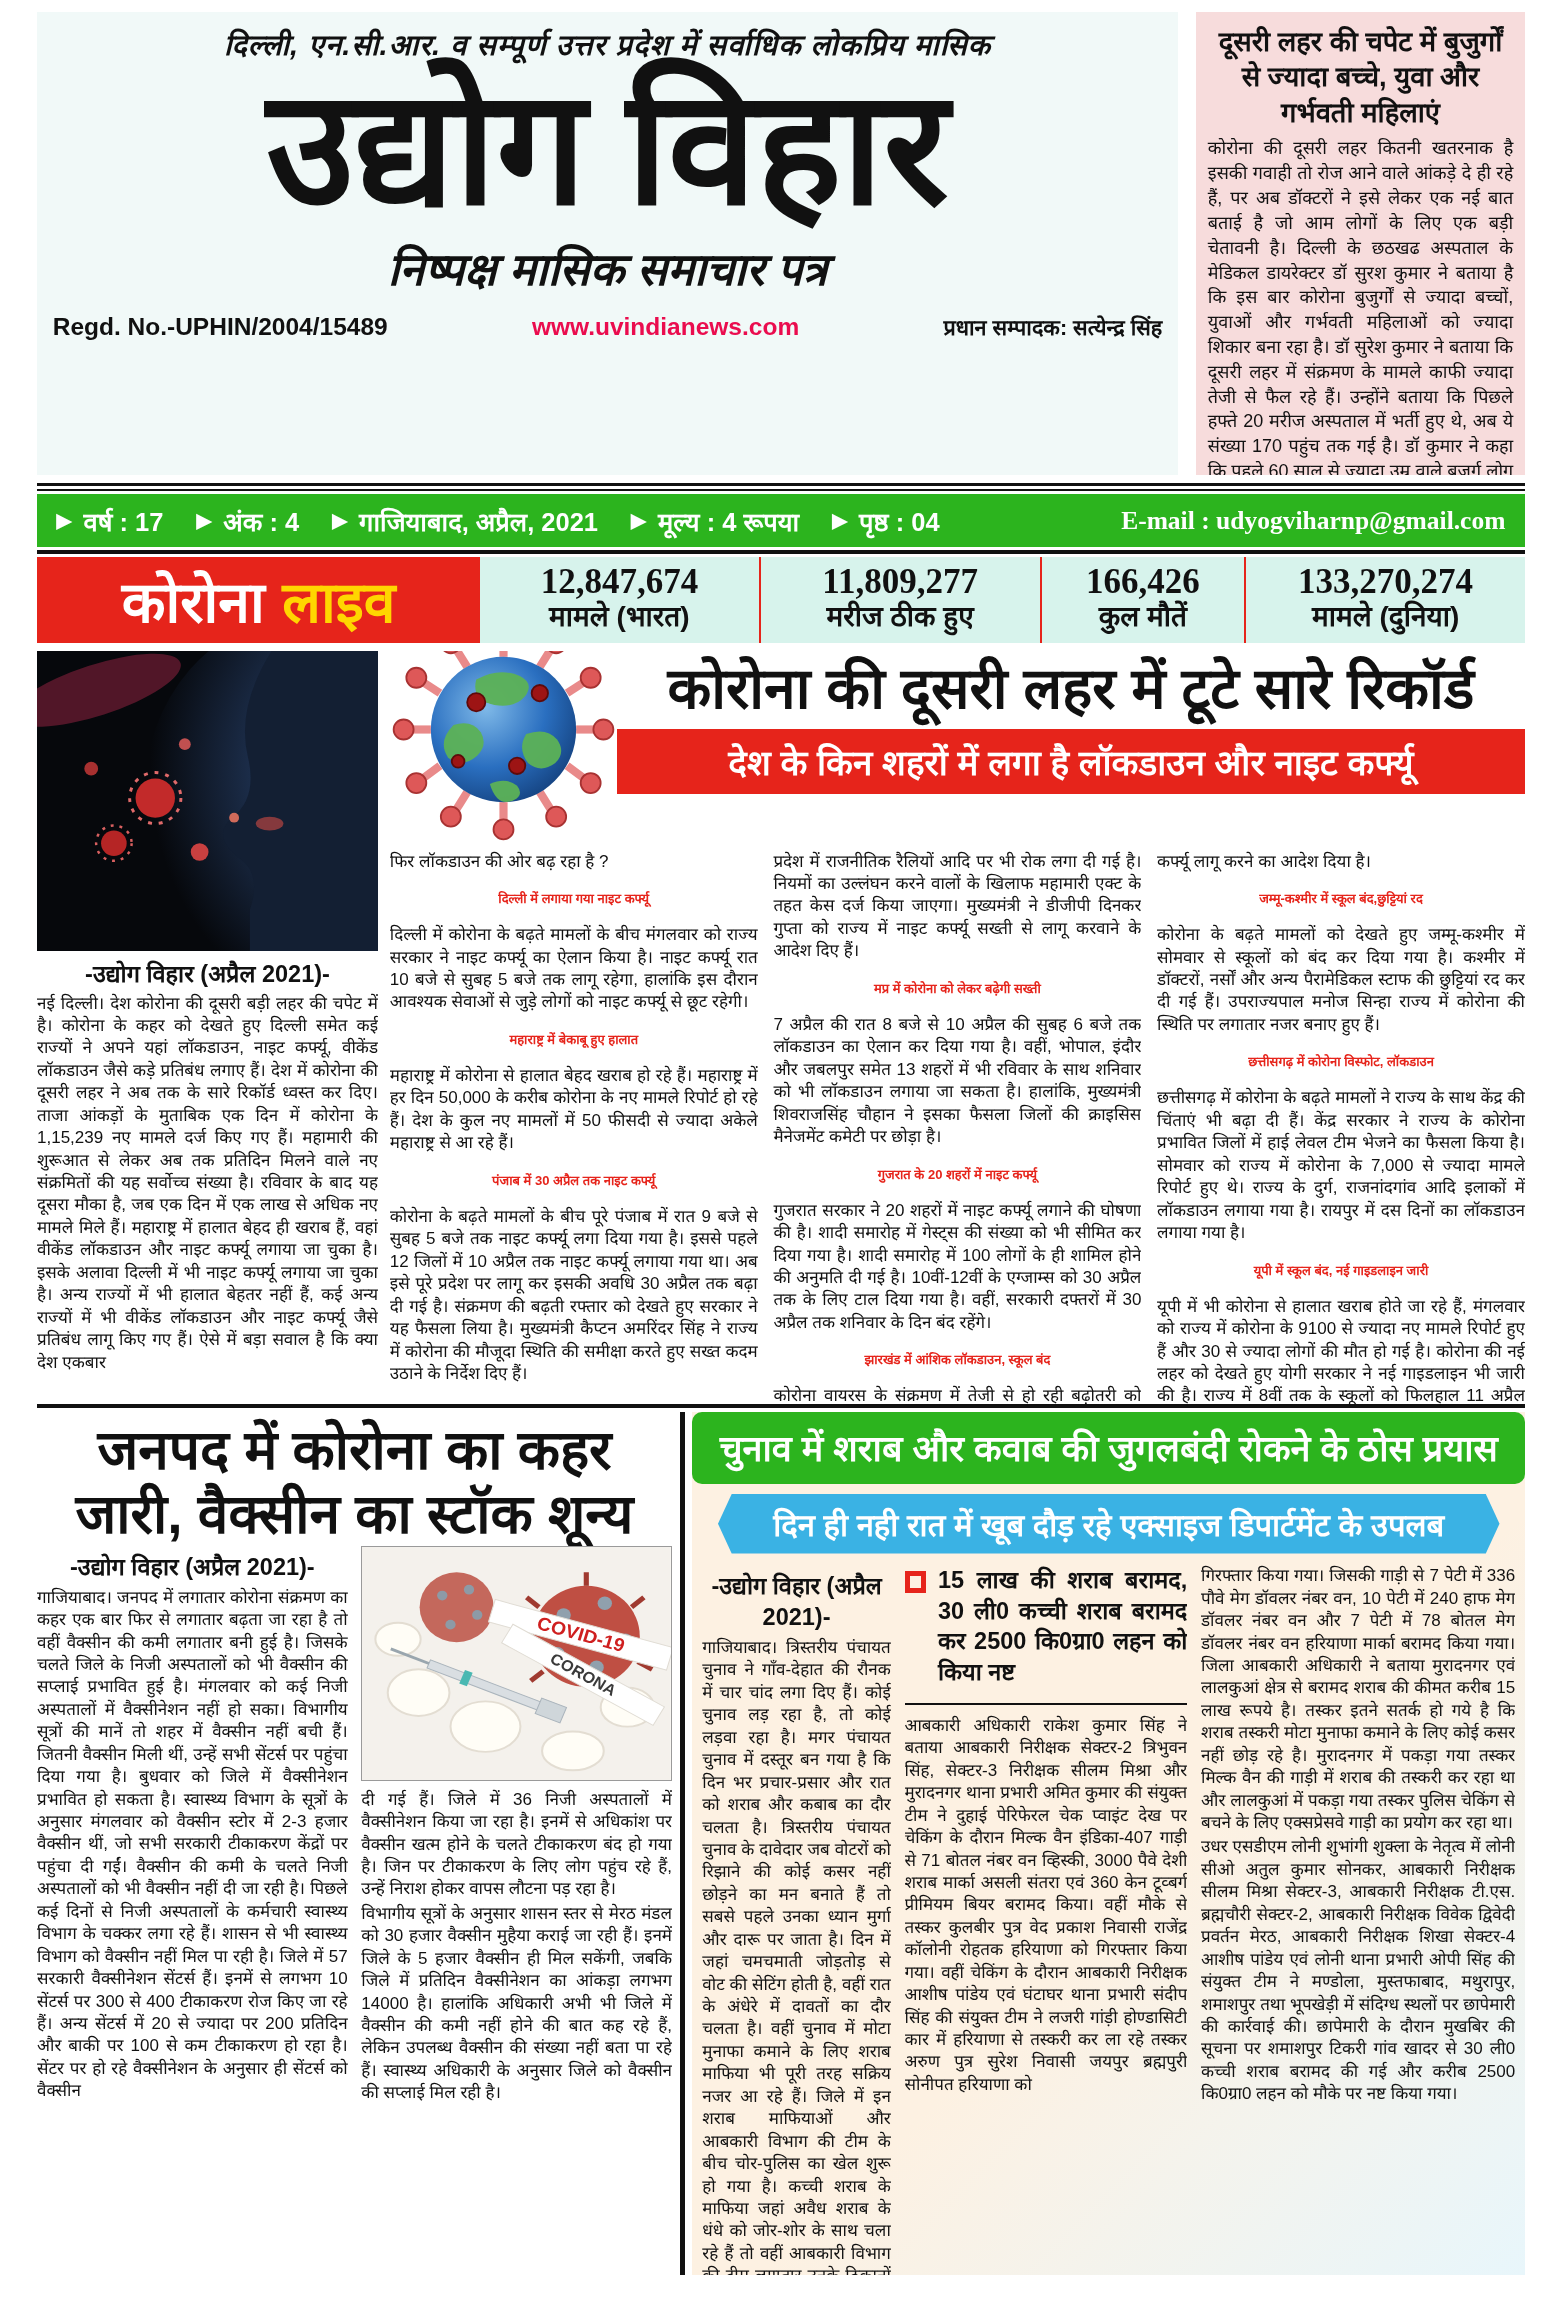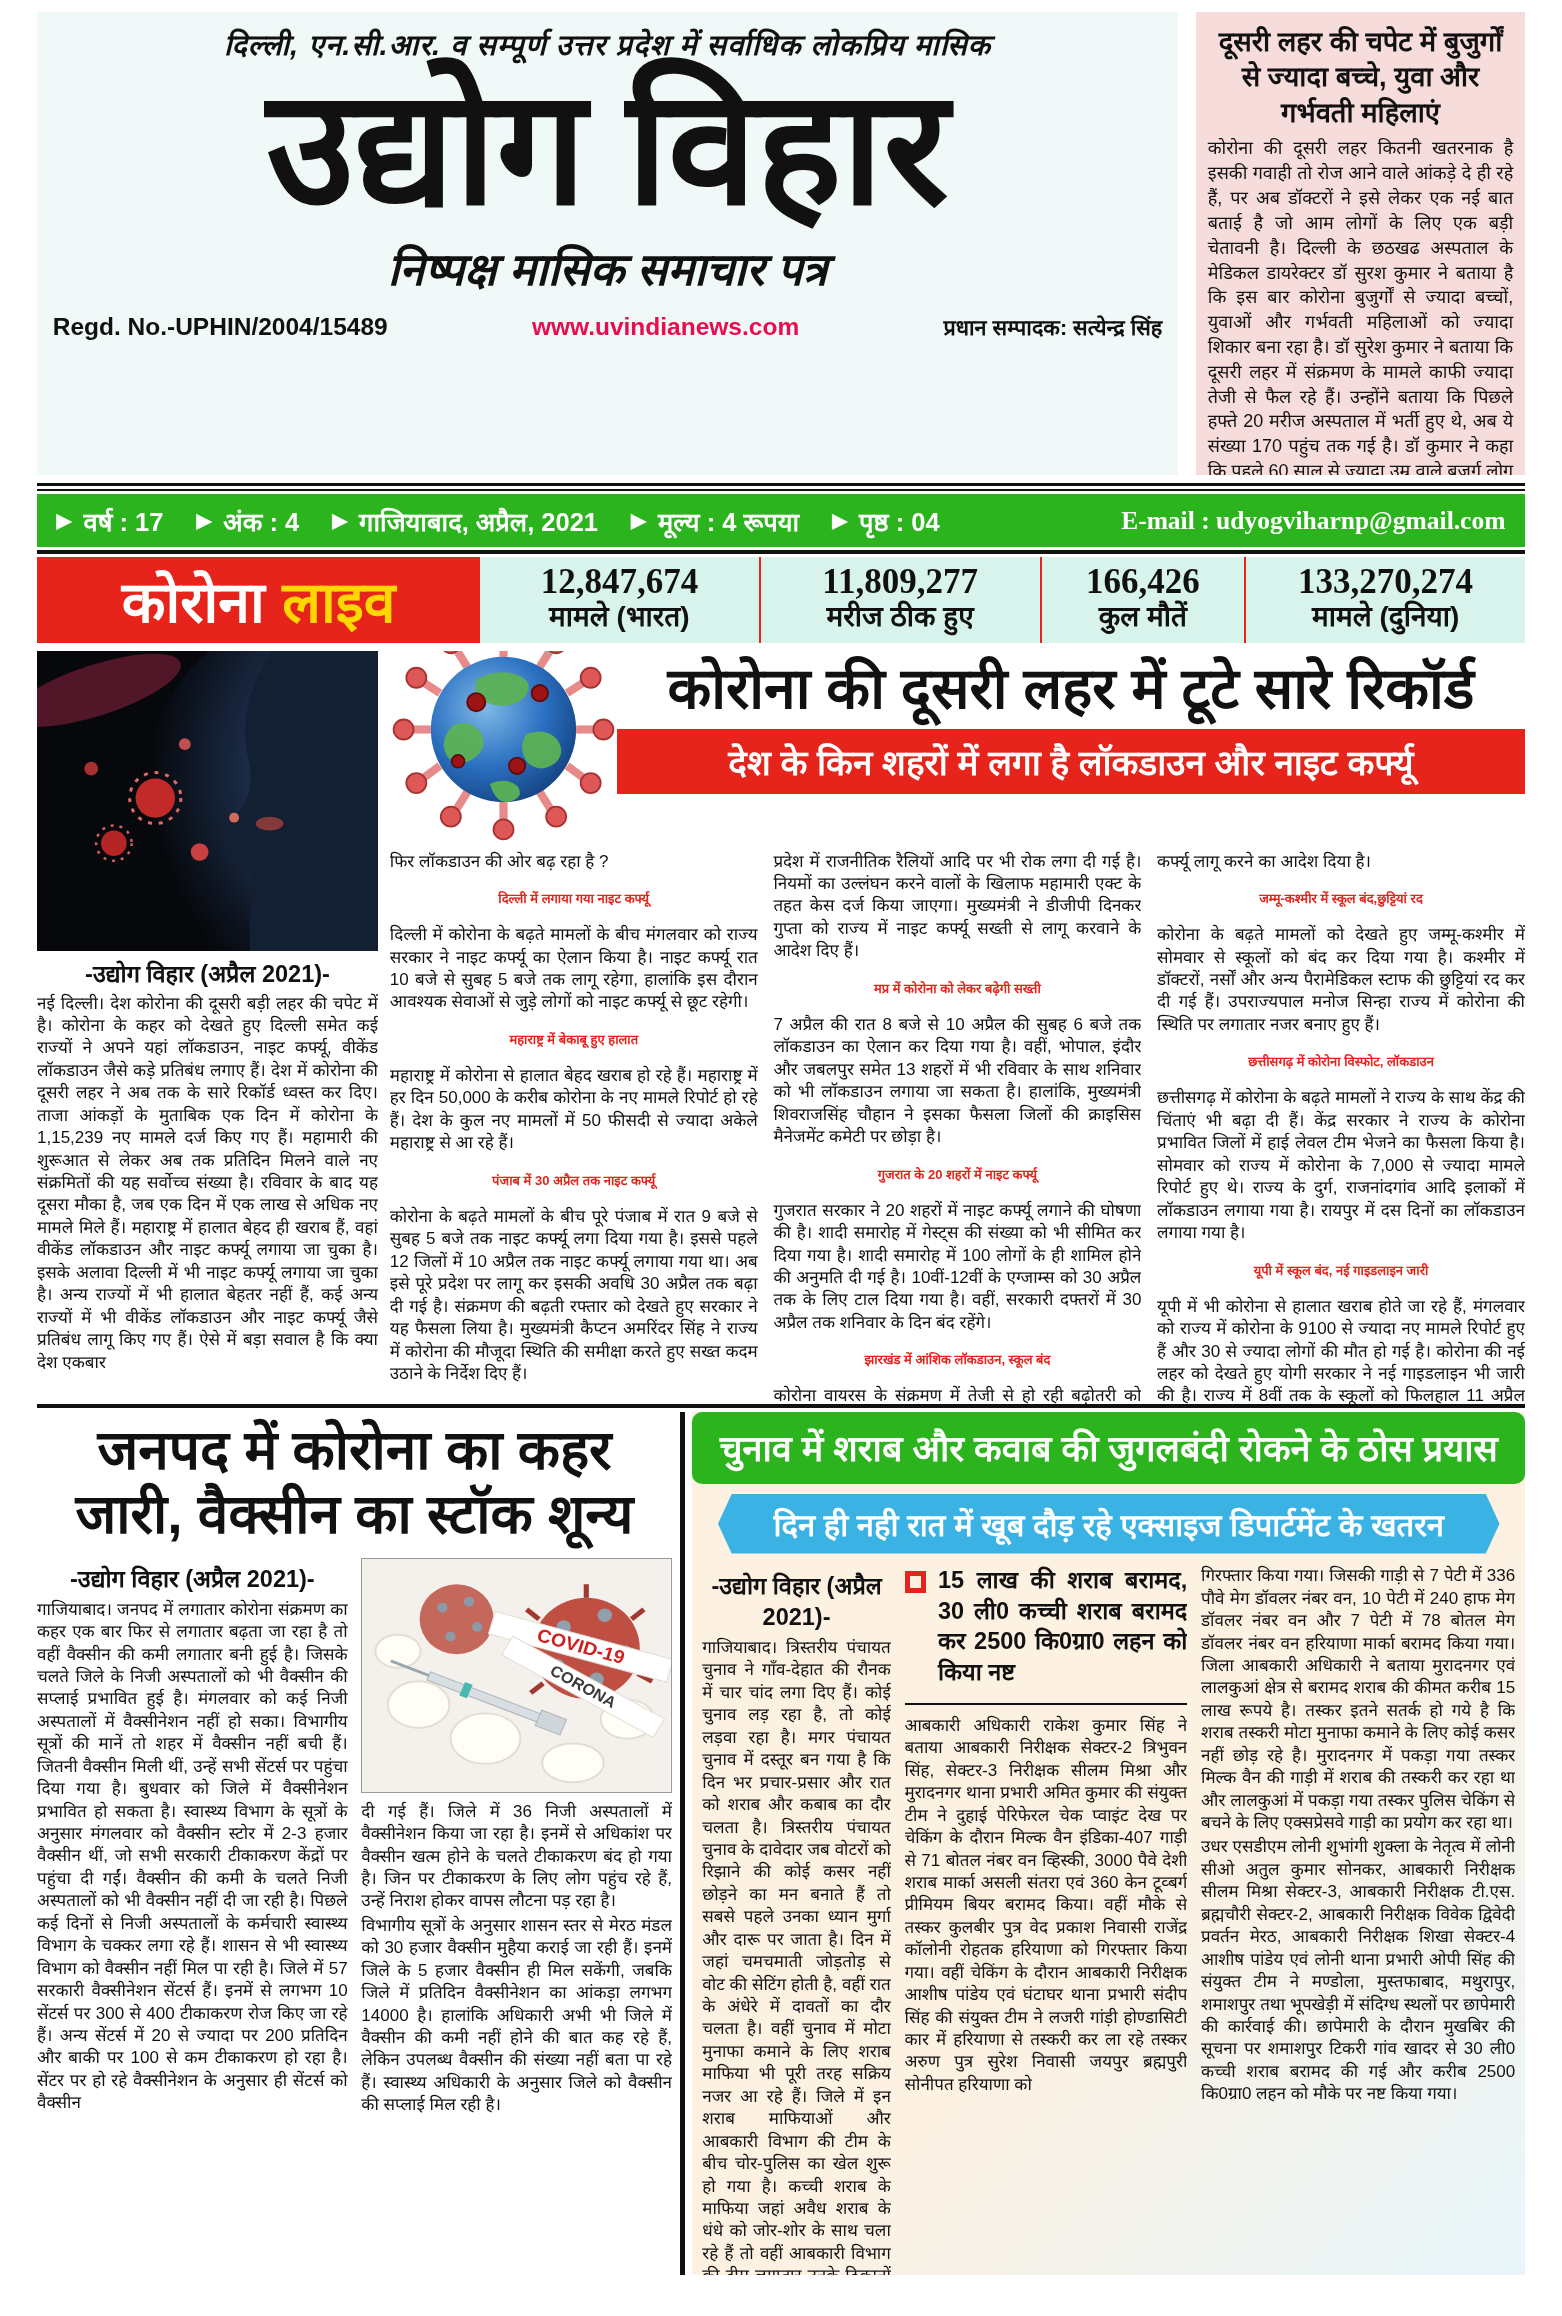--- a/index.html
+++ b/index.html
@@ -61,21 +61,21 @@
   .lead-cols { display:flex; gap:15.7px; margin-top:7.8px; flex:1; overflow:hidden; }
   .lead-cols .col { flex:1; overflow:hidden; }
   .col, .blc, .brc { font-size:17px; line-height:1.32; text-align:justify; }
   .blk.para { margin-bottom:2px; }
   .blk.heading { color:var(--red,#e6241b); font-weight:bold; text-align:center;
                  font-size:13px; margin:17px 0; text-align:center; }
 
   
   .bottom { display:flex; margin-top:3.9px; height:863px; }
   .bl { width:635px; overflow:hidden; padding-top:7.8px; display:flex; flex-direction:column; }
-  .bl-head { font-size:55px; line-height:1.15; text-align:center; font-weight:bold; margin-bottom:12px; }
+  .bl-head { font-size:55px; line-height:1.15; text-align:center; font-weight:bold; margin-bottom:0; }
   .bl-cols { display:flex; gap:13.7px; flex:1; overflow:hidden; }
   .blc { flex:1; overflow:hidden; }
   .vaccine-img { height:235px; border:1px solid #9a9a9a; margin-bottom:7.8px; }
   .vaccine-img svg { display:block; width:100%; height:100%; }
   .vdiv { width:4.9px; background:#111; margin:0 7.8px; }
   .br { flex:1; background:linear-gradient(135deg, var(--cream,#fdf1e2) 0%, #fdf1e2 55%, #e8f6fb 100%);
         overflow:hidden; display:flex; flex-direction:column; }
   .br-banner { background:var(--green,#2cb41e); color:#fff; font-size:36px; font-weight:bold;
                text-align:center; padding:11.8px 5.9px;border-radius:10px; }
   .br-ribbon { background:var(--blue,#3ab2e4); color:#fff; font-size:31px; font-weight:bold;
@@ -356,21 +356,21 @@
               <div class="blk para">विभागीय सूत्रों के अनुसार शासन स्तर से मेरठ मंडल को 30 हजार वैक्सीन मुहैया कराई जा रही हैं। इनमें जिले के 5 हजार वैक्सीन ही मिल सकेंगी, जबकि जिले में प्रतिदिन वैक्सीनेशन का आंकड़ा लगभग 14000 है। हालांकि अधिकारी अभी भी जिले में वैक्सीन की कमी नहीं होने की बात कह रहे हैं, लेकिन उपलब्ध वैक्सीन की संख्या नहीं बता पा रहे हैं। स्वास्थ्य अधिकारी के अनुसार जिले को वैक्सीन की सप्लाई मिल रही है।</div>
             </div>
         </div>
       </div>
     </div>
 
     <div class="vdiv"></div>
 
     <div class="br">
       <div class="br-banner">चुनाव में शराब और कवाब की जुगलबंदी रोकने के ठोस प्रयास</div>
-      <div class="br-ribbon">दिन ही नही रात में खूब दौड़ रहे एक्साइज डिपार्टमेंट के खतरन</div>
+      <div class="br-ribbon">दिन ही नही रात में खूब दौड़ रहे एक्साइज डिपार्टमेंट के उपलब</div>
       <div class="br-cols">
         <div class="brc c1">
           <div class="dl">-उद्योग विहार (अप्रैल 2021)-</div>
           <div>
               <div class="blk para">गाजियाबाद। त्रिस्तरीय पंचायत चुनाव ने गाँव-देहात की रौनक में चार चांद लगा दिए हैं। कोई चुनाव लड़ रहा है, तो कोई लड़वा रहा है। मगर पंचायत चुनाव में दस्तूर बन गया है कि दिन भर प्रचार-प्रसार और रात को शराब और कबाब का दौर चलता है। त्रिस्तरीय पंचायत चुनाव के दावेदार जब वोटरों को रिझाने की कोई कसर नहीं छोड़ने का मन बनाते हैं तो सबसे पहले उनका ध्यान मुर्गा और दारू पर जाता है। दिन में जहां चमचमाती जोड़तोड़ से वोट की सेटिंग होती है, वहीं रात के अंधेरे में दावतों का दौर चलता है। वहीं चुनाव में मोटा मुनाफा कमाने के लिए शराब माफिया भी पूरी तरह सक्रिय नजर आ रहे हैं। जिले में इन शराब माफियाओं और आबकारी विभाग की टीम के बीच चोर-पुलिस का खेल शुरू हो गया है। कच्ची शराब के माफिया जहां अवैध शराब के धंधे को जोर-शोर के साथ चला रहे हैं तो वहीं आबकारी विभाग की टीम लगातार उनके ठिकानों पर कच्ची शराब और लहन नष्ट कर उनके मंसूबे को ध्वस्त करने में जुटी है। जनपद में पंचायत चुनाव के मद्देनजर आबकारी विभाग की टीम ने विशेष अभियान जारी है। प्रदेश के आबकारी आयुक्त एवं संयुक्त आबकारी आयुक्त मेरठ जोन के निर्देश पर छापेमार कार्रवाई की जा रही है। जिला</div>
             </div>
         </div>
         <div class="brc c2">
           <div>
               <div class="bullet">

